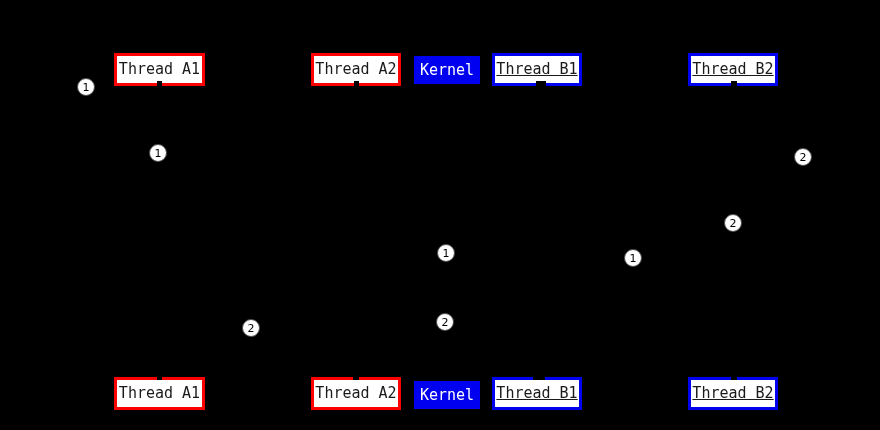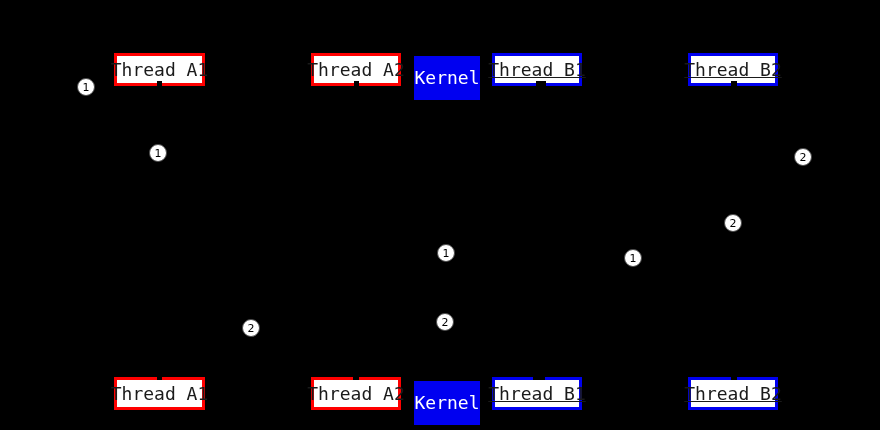--- a/index.html
+++ b/index.html
@@ -16,34 +16,34 @@
     font-family: "DejaVu Sans Mono", monospace;
   }
   
   .box {
     position: absolute;
     box-sizing: border-box;
     height: 33px;
     background: #ffffff;
     border: 3px solid #ffffff;
     color: #1a1a1a;
-    font-size: 18px;
+    font-size: 15px;
     line-height: 1;
     display: flex;
     align-items: center;
     justify-content: center;
     white-space: nowrap;
     z-index: 1;
   }
   .box.red  { border-color: #ff0000; }
   .box.blue { border-color: #0000f0; text-decoration: underline; }
   .box.kernel {
     background: #0000f0;
     border: none;
-    height: 44px;
+    height: 28px;
     color: #ffffff;
   }
   
   .marker {
     position: absolute;
     box-sizing: border-box;
     width: 18px;
     height: 18px;
     border-radius: 50%;
     background: #ffffff;

